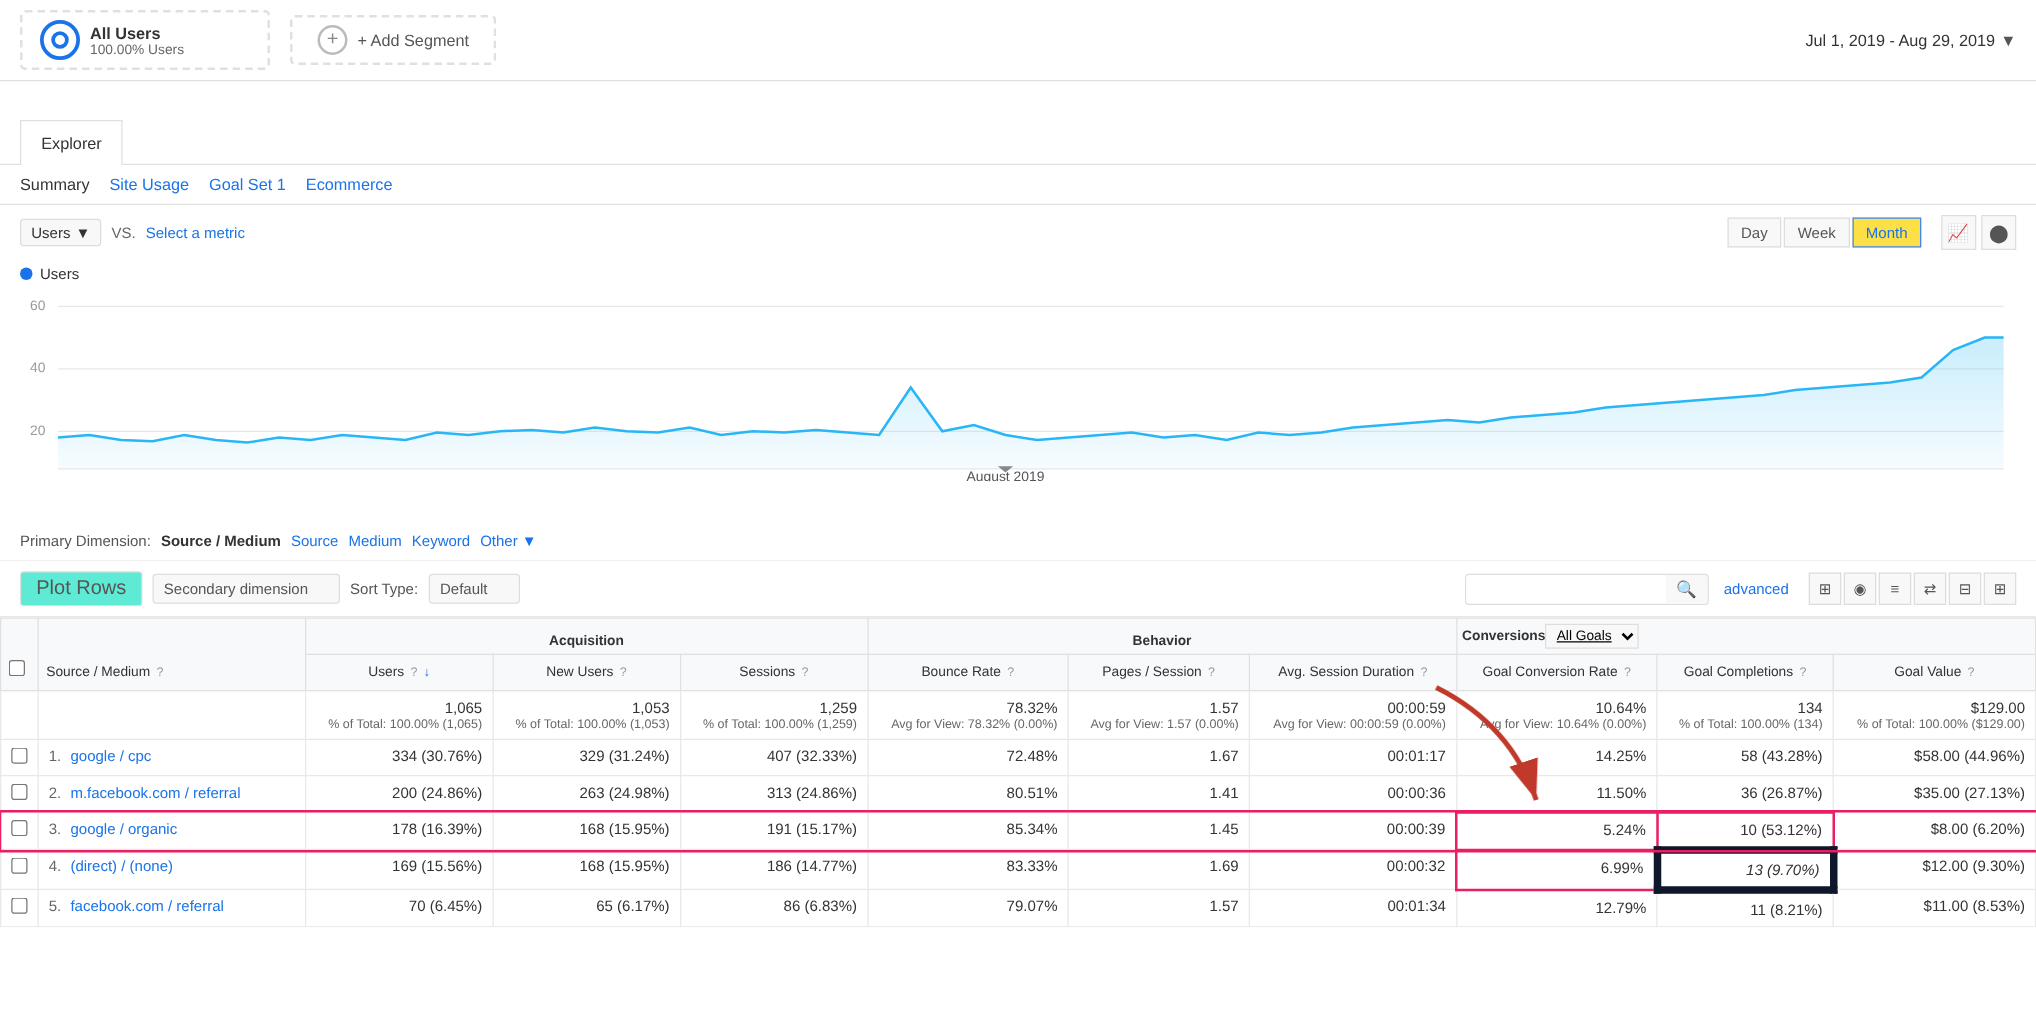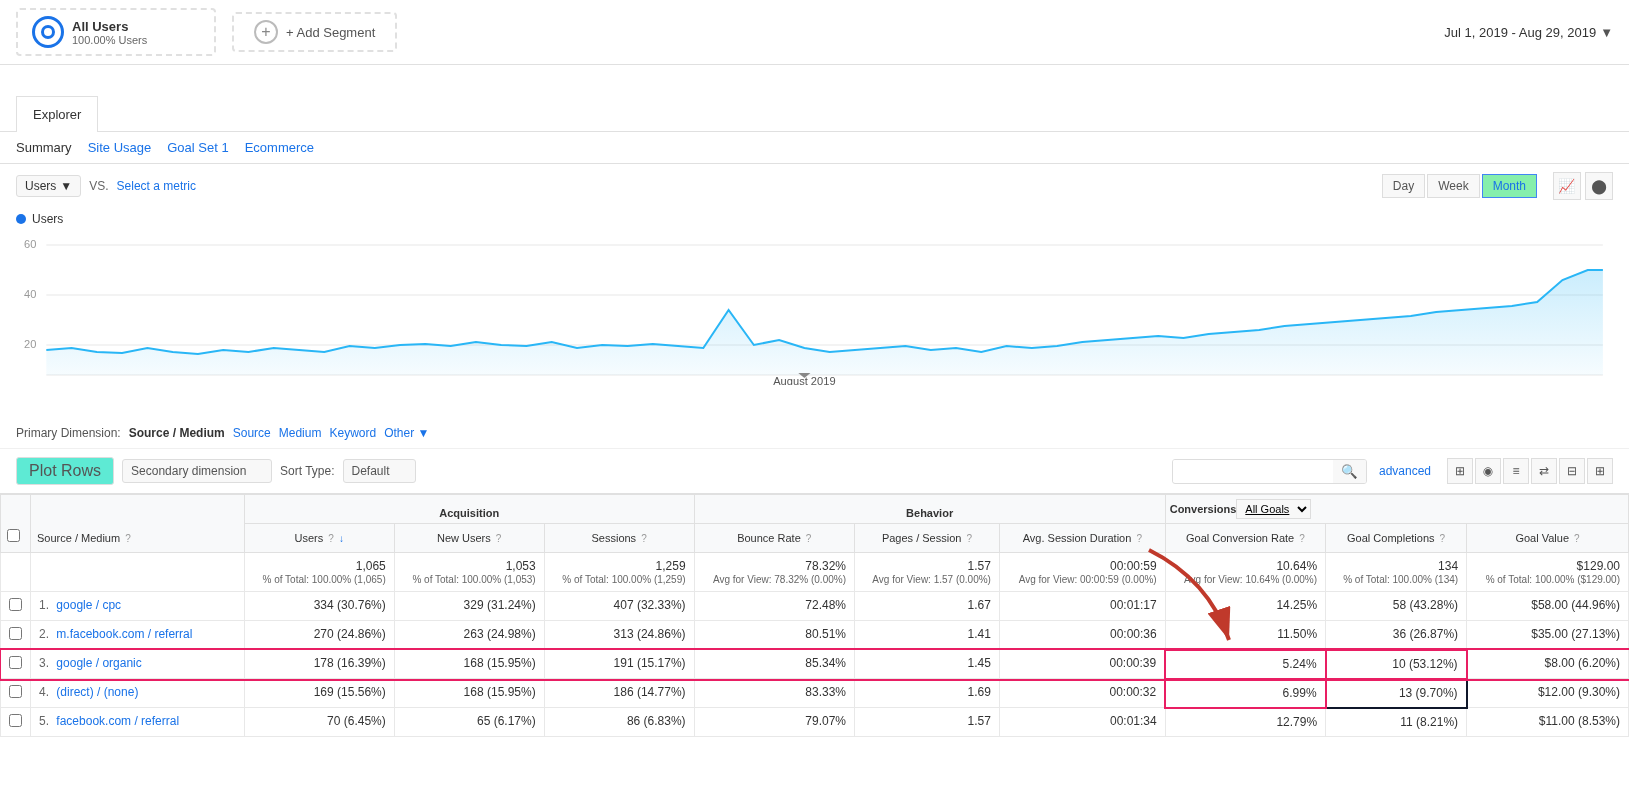--- a/index.html
+++ b/index.html
@@ -28,41 +28,41 @@
     .sub-tab { font-size: 13px; color: #1a73e8; cursor: pointer; }
     .sub-tab.active { color: #333; font-weight: normal; }
 
     
     .chart-controls { display: flex; align-items: center; padding: 8px 16px; gap: 8px; }
     .metric-selector { display: flex; align-items: center; gap: 4px; border: 1px solid #ddd; border-radius: 3px; padding: 3px 8px; cursor: pointer; font-size: 12px; background: #f8f8f8; }
     .vs-label { font-size: 12px; color: #666; }
     .select-metric { font-size: 12px; color: #1a73e8; cursor: pointer; }
     .time-buttons { margin-left: auto; display: flex; gap: 2px; align-items: center; }
     .time-btn { padding: 4px 10px; font-size: 12px; border: 1px solid #ddd; background: #f8f8f8; cursor: pointer; color: #555; }
-    .time-btn.active { background: #86efac; border-color: #4285f4; color: #1a73e8; }
+    .time-btn.active { background: #fde047; border-color: #4285f4; color: #1a73e8; }
     .chart-type-btns { display: flex; gap: 4px; margin-left: 8px; }
     .chart-type-btn { width: 28px; height: 28px; border: 1px solid #ddd; background: #f8f8f8; cursor: pointer; display: flex; align-items: center; justify-content: center; color: #555; font-size: 14px; }
 
     
     .chart-area { padding: 0 16px; position: relative; height: 210px; }
     .chart-legend { display: flex; align-items: center; gap: 6px; padding: 4px 0; }
     .legend-dot { width: 10px; height: 10px; border-radius: 50%; background: #1a73e8; }
     .legend-label { font-size: 12px; color: #333; }
 
     
     .primary-dim { display: flex; align-items: center; gap: 8px; padding: 8px 16px; font-size: 12px; color: #555; border-bottom: 1px solid #f0f0f0; }
     .dim-link { color: #1a73e8; cursor: pointer; }
     .dim-dropdown { color: #1a73e8; cursor: pointer; }
 
     
     .table-controls { display: flex; align-items: center; gap: 8px; padding: 8px 16px; border-bottom: 1px solid #e0e0e0; }
     .plot-rows-btn { padding: 4px 12px; font-size: 16px; border: 1px solid #ddd; background: #5eead4; cursor: pointer; color: #555; border-radius: 3px; }
     .secondary-dim-select { padding: 4px 24px 4px 8px; font-size: 12px; border: 1px solid #ddd; background: #f8f8f8; cursor: pointer; color: #555; border-radius: 3px; appearance: none; }
     .sort-type-label { font-size: 12px; color: #555; }
-    .sort-type-select { padding: 4px 24px 4px 8px; font-size: 12px; border: 1px solid #ddd; background: #f8f8f8; cursor: pointer; color: #555; border-radius: 3px; appearance: none; }
+    .sort-type-select { padding: 4px 24px 4px 8px; font-size: 12px; border: 1px solid #ddd; background: #f8f8f8; cursor: pointer; color: #555; border-radius: 3px; appearance: none; text-align: center; }
     .free-leads { font-size: 28px; font-weight: bold; color: #ff1a6e; font-style: italic; text-shadow: 1px 1px 0 #ff80aa; margin: 0 auto; }
     .search-box { margin-left: auto; display: flex; align-items: center; border: 1px solid #ddd; border-radius: 3px; overflow: hidden; }
     .search-input { border: none; outline: none; padding: 4px 8px; font-size: 12px; width: 160px; }
     .search-btn { padding: 4px 8px; background: #f8f8f8; border: none; cursor: pointer; color: #555; }
     .advanced-link { font-size: 12px; color: #1a73e8; cursor: pointer; margin-left: 4px; }
     .view-btns { display: flex; gap: 2px; margin-left: 8px; }
     .view-btn { width: 26px; height: 26px; border: 1px solid #ddd; background: #f8f8f8; cursor: pointer; display: flex; align-items: center; justify-content: center; font-size: 12px; color: #555; }
 
     
     .data-table-wrap { overflow-x: auto; }
@@ -316,21 +316,21 @@
         <td>14.25%</td>
         <td>58 (43.28%)</td>
         <td>$58.00 (44.96%)</td>
       </tr>
       <tr>
         <td class="checkbox-cell"><input type="checkbox" style=""></td>
         <td class="left">
           <span class="row-num">2.</span>
           <a class="source-link">m.facebook.com / referral</a>
         </td>
-        <td>270 (24.86%)</td>
+        <td>200 (24.86%)</td>
         <td>263 (24.98%)</td>
         <td>313 (24.86%)</td>
         <td>80.51%</td>
         <td>1.41</td>
         <td>00:00:36</td>
         <td>11.50%</td>
         <td>36 (26.87%)</td>
         <td>$35.00 (27.13%)</td>
       </tr>
 
@@ -357,21 +357,21 @@
           <span class="row-num">4.</span>
           <a class="source-link">(direct) / (none)</a>
         </td>
         <td>169 (15.56%)</td>
         <td>168 (15.95%)</td>
         <td>186 (14.77%)</td>
         <td>83.33%</td>
         <td>1.69</td>
         <td>00:00:32</td>
         <td style="border: 2px solid #e91e63;">6.99%</td>
-        <td style="border: 2px solid #0f172a;">13 (9.70%)</td>
+        <td style="border: 6px solid #0f172a; font-style: italic;">13 (9.70%)</td>
         <td>$12.00 (9.30%)</td>
       </tr>
       <tr>
         <td class="checkbox-cell"><input type="checkbox" style=""></td>
         <td class="left">
           <span class="row-num">5.</span>
           <a class="source-link">facebook.com / referral</a>
         </td>
         <td>70 (6.45%)</td>
         <td>65 (6.17%)</td>

